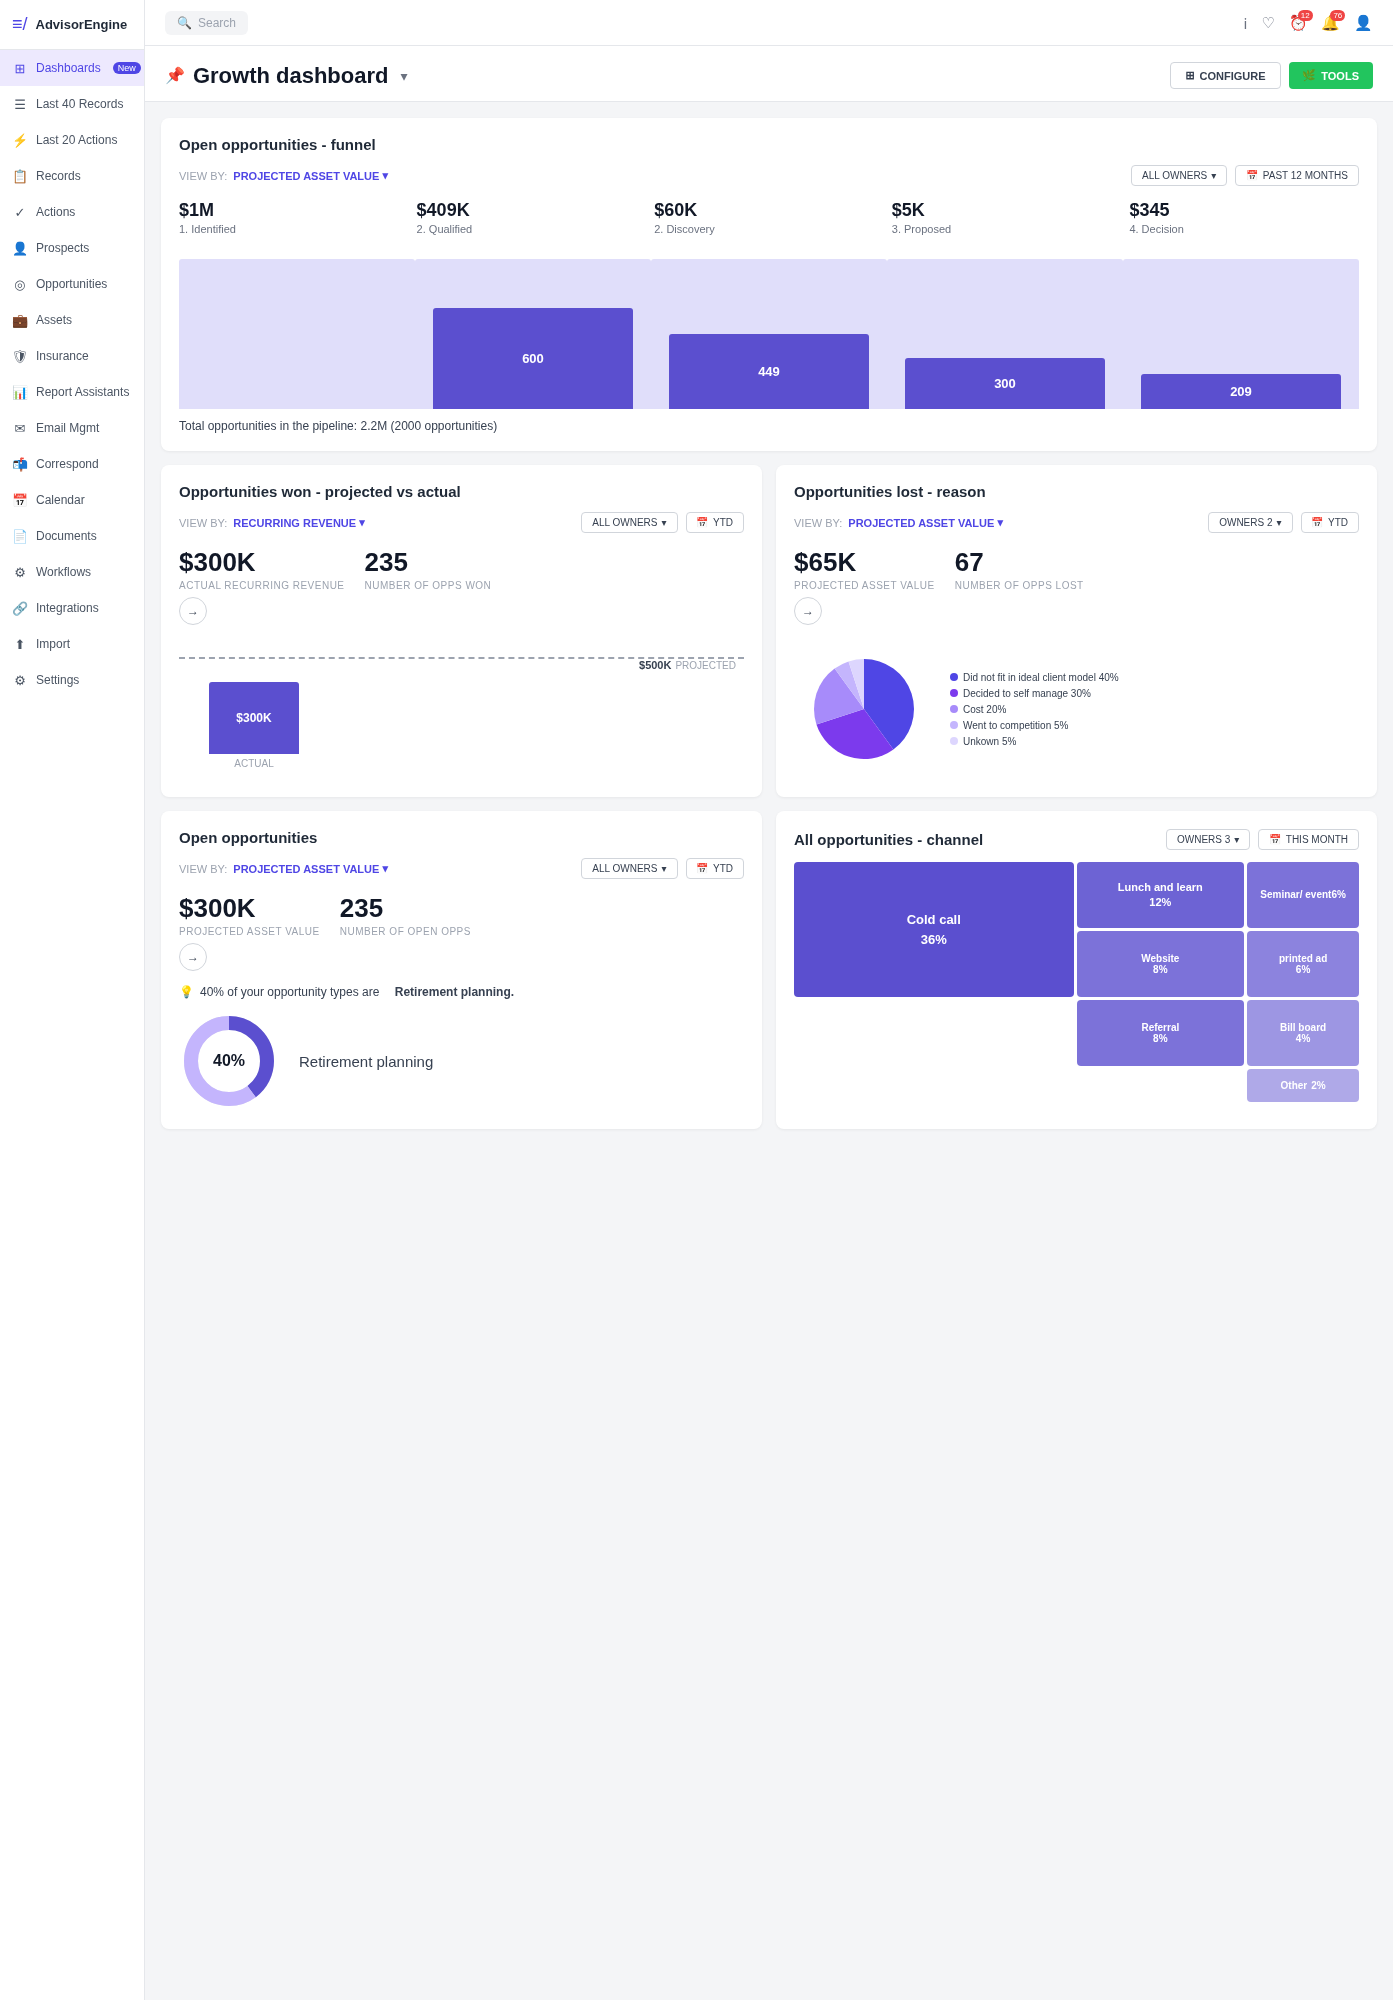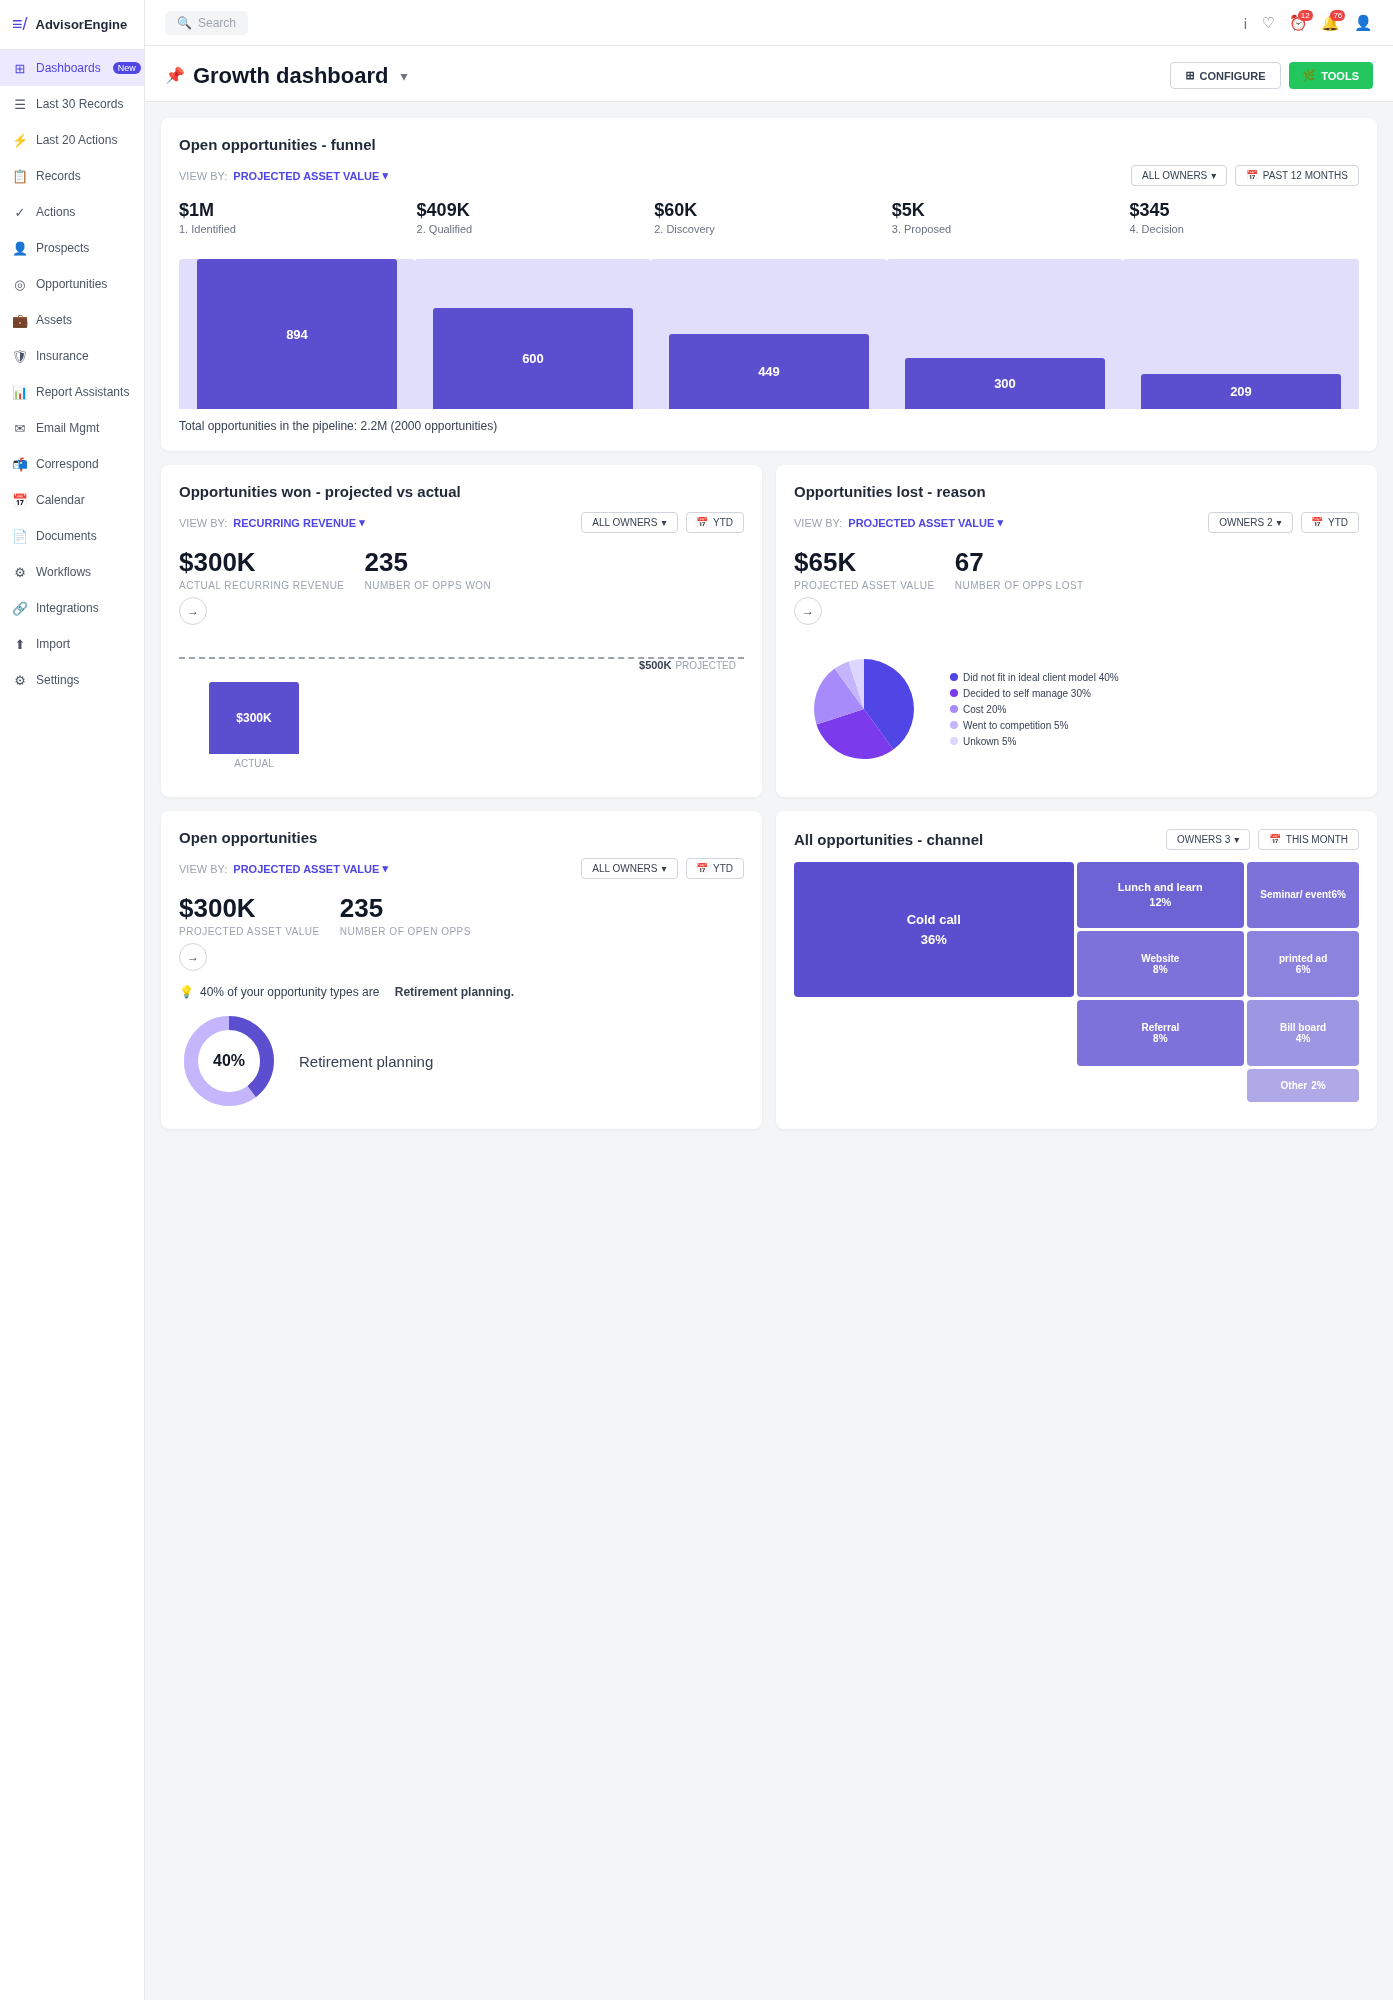--- a/index.html
+++ b/index.html
@@ -95,21 +95,21 @@
     <span class="sidebar-logo-text">AdvisorEngine</span>
   </div>
 
   <div class="sidebar-item active">
     <span class="sidebar-item-icon">⊞</span>
     <span class="sidebar-item-label">Dashboards</span>
     <span class="sidebar-badge">New</span>
   </div>
   <div class="sidebar-item">
     <span class="sidebar-item-icon">☰</span>
-    <span class="sidebar-item-label">Last 30 Records</span>
+    <span class="sidebar-item-label">Last 40 Records</span>
   </div>
   <div class="sidebar-item">
     <span class="sidebar-item-icon">⚡</span>
     <span class="sidebar-item-label">Last 20 Actions</span>
   </div>
   <div class="sidebar-item">
     <span class="sidebar-item-icon">📋</span>
     <span class="sidebar-item-label">Records</span>
   </div>
   <div class="sidebar-item">
@@ -253,21 +253,20 @@
     </div>
           <div class="funnel-stat">
       <div class="funnel-stat-value">$345</div>
       <div class="funnel-stat-label">4. Decision</div>
     </div>
         </div>
 
       <div class="funnel-bars" id="funnel-bars-container">
           <div class="funnel-bar-wrap">
       <div class="funnel-bar-bg" style="height:150px;"></div>
-      <div class="funnel-bar" style="height:150px;">894</div>
     </div>
           <div class="funnel-bar-wrap">
       <div class="funnel-bar-bg" style="height:150px;"></div>
       <div class="funnel-bar" style="height:101px;">600</div>
     </div>
           <div class="funnel-bar-wrap">
       <div class="funnel-bar-bg" style="height:150px;"></div>
       <div class="funnel-bar" style="height:75px;">449</div>
     </div>
           <div class="funnel-bar-wrap">

